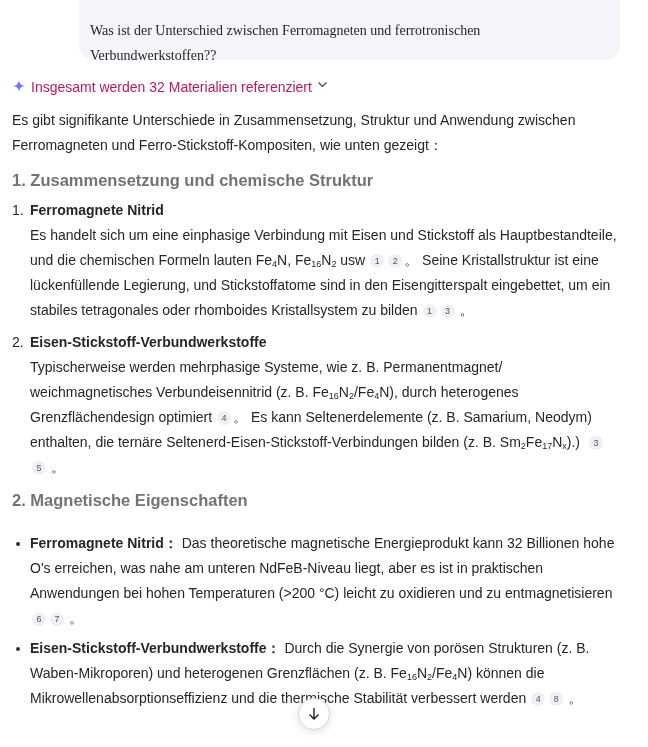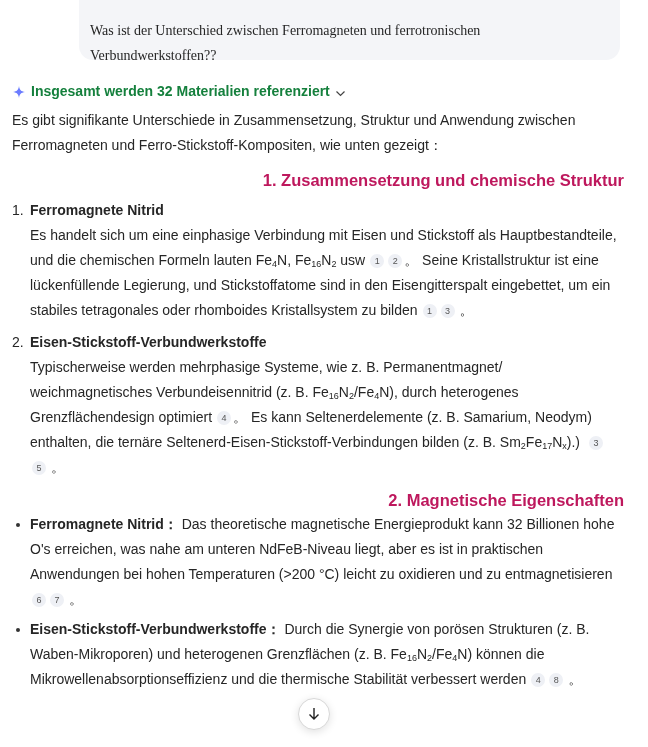--- a/index.html
+++ b/index.html
@@ -7,30 +7,30 @@
     width: 648px; height: 747px; overflow: hidden; background: #ffffff;
     font-family: "Liberation Sans", sans-serif; color: #1f1f1f; position: relative;
   }
   .user-bubble {
     position: absolute; left: 79px; top: 0; width: 541px; height: 60px;
     background: #f4f5f8; border-radius: 0 0 14px 14px; box-sizing: border-box;
     padding: 18px 12px 0 11px;
     font-family: "Liberation Serif", serif; font-size: 14px; line-height: 25px; color: #262626;
   }
   .refs {
-    position: absolute; left: 12px; top: 79px; height: 20px; display: flex; align-items: flex-end;
-    font-size: 14px; color: #15803d; cursor: pointer; font-weight: bold;
+    position: absolute; left: 12px; top: 79px; height: 20px; display: flex; align-items: flex-start;
+    font-size: 14px; color: #be185d; cursor: pointer;
   }
   .refs .star { width: 14px; height: 14px; margin-right: 5px; display: inline-block; }
   .refs .chev { margin-left: 5px; width: 11px; height: 11px; display: inline-block; }
   .content { position: absolute; left: 12px; top: 108px; width: 612px; font-size: 14px; line-height: 25px; color: #262626; }
   p { margin: 0; }
-  h3 { margin: 0; font-size: 16.5px; font-weight: bold; color: #be185d; line-height: 22px; text-align: right; }
+  h3 { margin: 0; font-size: 16.5px; font-weight: bold; color: #737373; line-height: 22px; }
   .h-1 { margin-top: 11px; margin-bottom: 7px; }
-  .h-2 { margin-top: 9px; margin-bottom: 1px; }
+  .h-2 { margin-top: 9px; margin-bottom: 20px; }
   .h-3 { margin-top: 7px; }
   .item { position: relative; padding-left: 18px; }
   .item .num { position: absolute; left: 0; top: 0; }
   .item .title { font-weight: bold; }
   .item + .item { margin-top: 7px; }
   .bullet { position: relative; padding-left: 18px; }
   .bullet::before { content: ""; position: absolute; left: 4px; top: 11px; width: 4px; height: 4px; border-radius: 50%; background: #333; }
   .bullet + .bullet { margin-top: 5px; }
   .cite {
     display: inline-block; min-width: 14px; height: 14px; line-height: 14px; border-radius: 7px;

